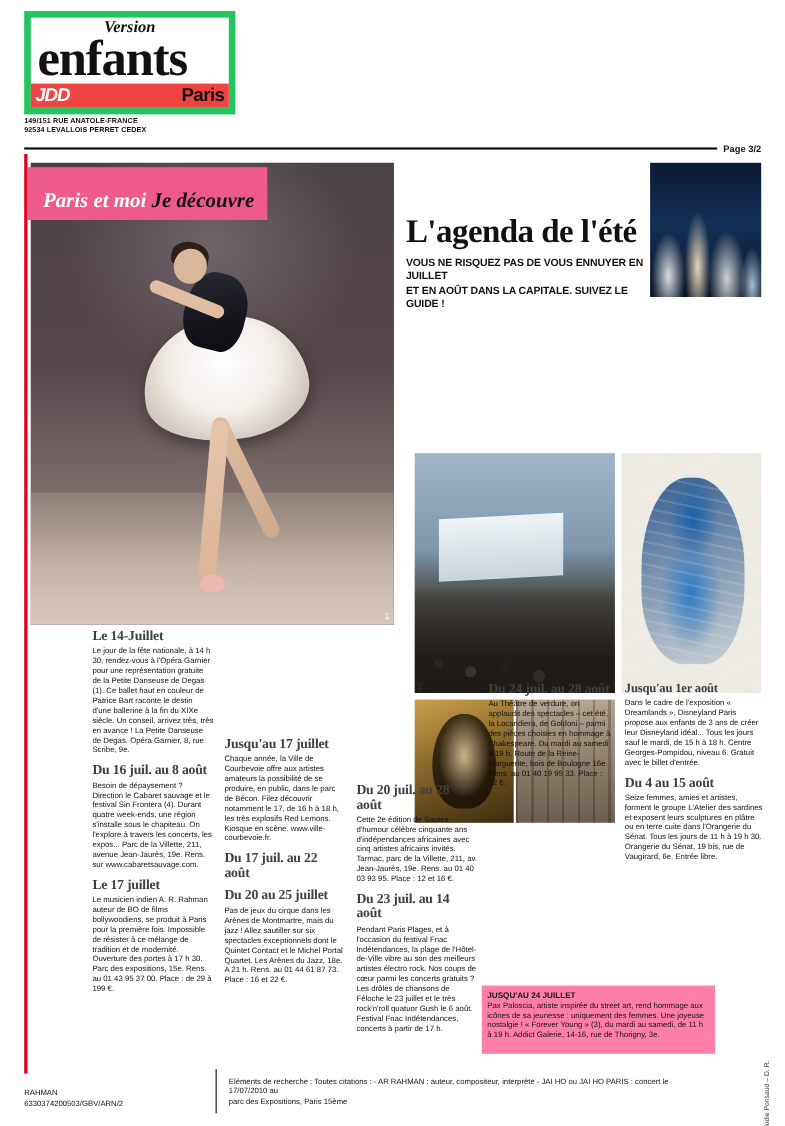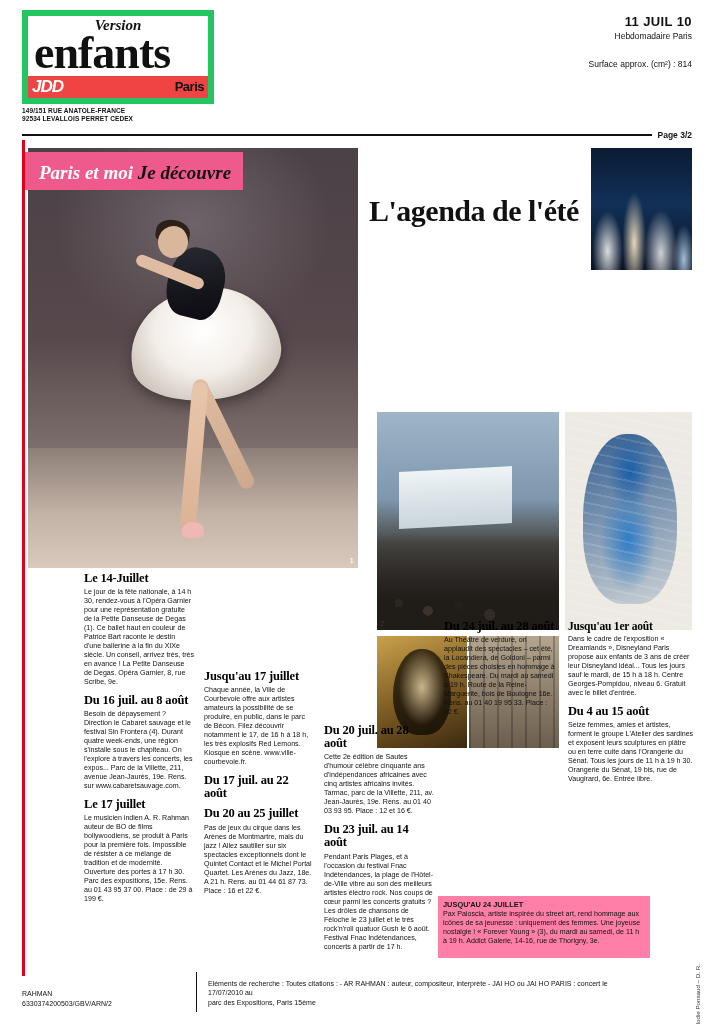--- a/index.html
+++ b/index.html
@@ -55,21 +55,21 @@
     font-family: "Liberation Sans", sans-serif;
     font-weight: bold;
     font-style: italic;
     font-size: 17px;
     color: #fff;
     letter-spacing: -1px;
   }
   .mast-paris {
     font-family: "Liberation Sans", sans-serif;
     font-weight: bold;
-    font-size: 13px;
+    font-size: 17px;
     color: #111;
     letter-spacing: -0.5px;
   }
   .mast-addr {
     font-size: 6.5px;
     font-weight: bold;
     line-height: 1.25;
     margin-top: 3px;
     color: #111;
     letter-spacing: 0.1px;
@@ -98,21 +98,21 @@
     width: 670px; height: 836px;
     background: #fff;
     border-left: 3px solid #e2001a;
   }
 
   
   .band {
     position: absolute; left: 0; top: 12px;
     background: #ef5a8c;
     color: #fff;
-    padding: 10px 12px 6px 14px;
+    padding: 20px 12px 6px 14px;
     font-family: "Liberation Serif", serif;
     font-weight: bold;
     font-style: italic;
     font-size: 19px;
     white-space: nowrap;
     z-index: 6;
   }
   .band .b2 { color: #111; }
 
   
@@ -286,30 +286,30 @@
   }
 
   
   .cols {
     position: absolute; left: 3px; top: 432px; right: 0; bottom: 0;
   }
   .col { position: absolute; top: 0; font-size: 7.1px; line-height: 1.27; color:#111; }
   .col p { margin: 0 0 1px 0; text-align: left; }
   .col.c1 { left: 56px; width: 110px; }
   .col.c2 { left: 176px; width: 110px; top: 98px; }
-  .col.c3 { left: 296px; width: 110px; top: 152px; }
+  .col.c3 { left: 296px; width: 110px; top: 140px; }
   .col.c4 { left: 416px; width: 112px; top: 48px; }
   .col.c5 { left: 540px; width: 127px; top: 48px; }
 
   h2.sec {
     font-family: "Liberation Serif", serif;
     font-weight: bold;
     font-size: 12.5px;
     line-height: 1.05;
-    color: #000000;
+    color: #404040;
     margin: 0 0 3px 0;
     letter-spacing: -0.2px;
   }
   h2.sec.small { font-size: 11.5px; }
   .blk { margin-bottom: 7px; }
 
   
   .pink-box {
     position: absolute; left: 413px; top: 756px; width: 212px; height: 62px;
     background: #ff7fa8;
@@ -356,25 +356,20 @@
         <span class="mast-jdd">JDD</span>
         <span class="mast-paris">Paris</span>
       </div>
     </div>
     <div class="mast-addr">
       <div>149/151 RUE ANATOLE-FRANCE</div>
       <div>92534 LEVALLOIS PERRET CEDEX</div>
     </div>
   </div>
 
-  <div class="hdr-right">
-    <div class="hdr-date">11 JUIL 10</div>
-    <div class="hdr-sub">Hebdomadaire Paris</div>
-    <div class="hdr-surface">Surface approx. (cm²) : 814</div>
-  </div>
 
   <div class="rule-row">
     <div class="rule-line"></div>
     <div class="rule-page">Page 3/2</div>
   </div>
 
   <div class="clip">
 
     <div class="hero">
       <div class="hero-bg"></div>
@@ -392,20 +387,24 @@
       <div class="hero-num">1</div>
     </div>
 
     <div class="band">
       <span>Paris et moi</span>
       <span class="b2">Je découvre</span>
     </div>
 
     <div class="headline">
       <h1>L'agenda de l'été</h1>
+      <div class="sub">
+        <div>VOUS NE RISQUEZ PAS DE VOUS ENNUYER EN JUILLET</div>
+        <div>ET EN AOÛT DANS LA CAPITALE. SUIVEZ LE GUIDE !</div>
+      </div>
     </div>
 
     <div class="ph-fountain"></div>
     <div class="ph-crowd">
       <span class="num">2</span>
     </div>
     <div class="ph-portrait-blue"></div>
     <div class="ph-portrait-gold"></div>
     <div class="ph-wall"></div>
 

